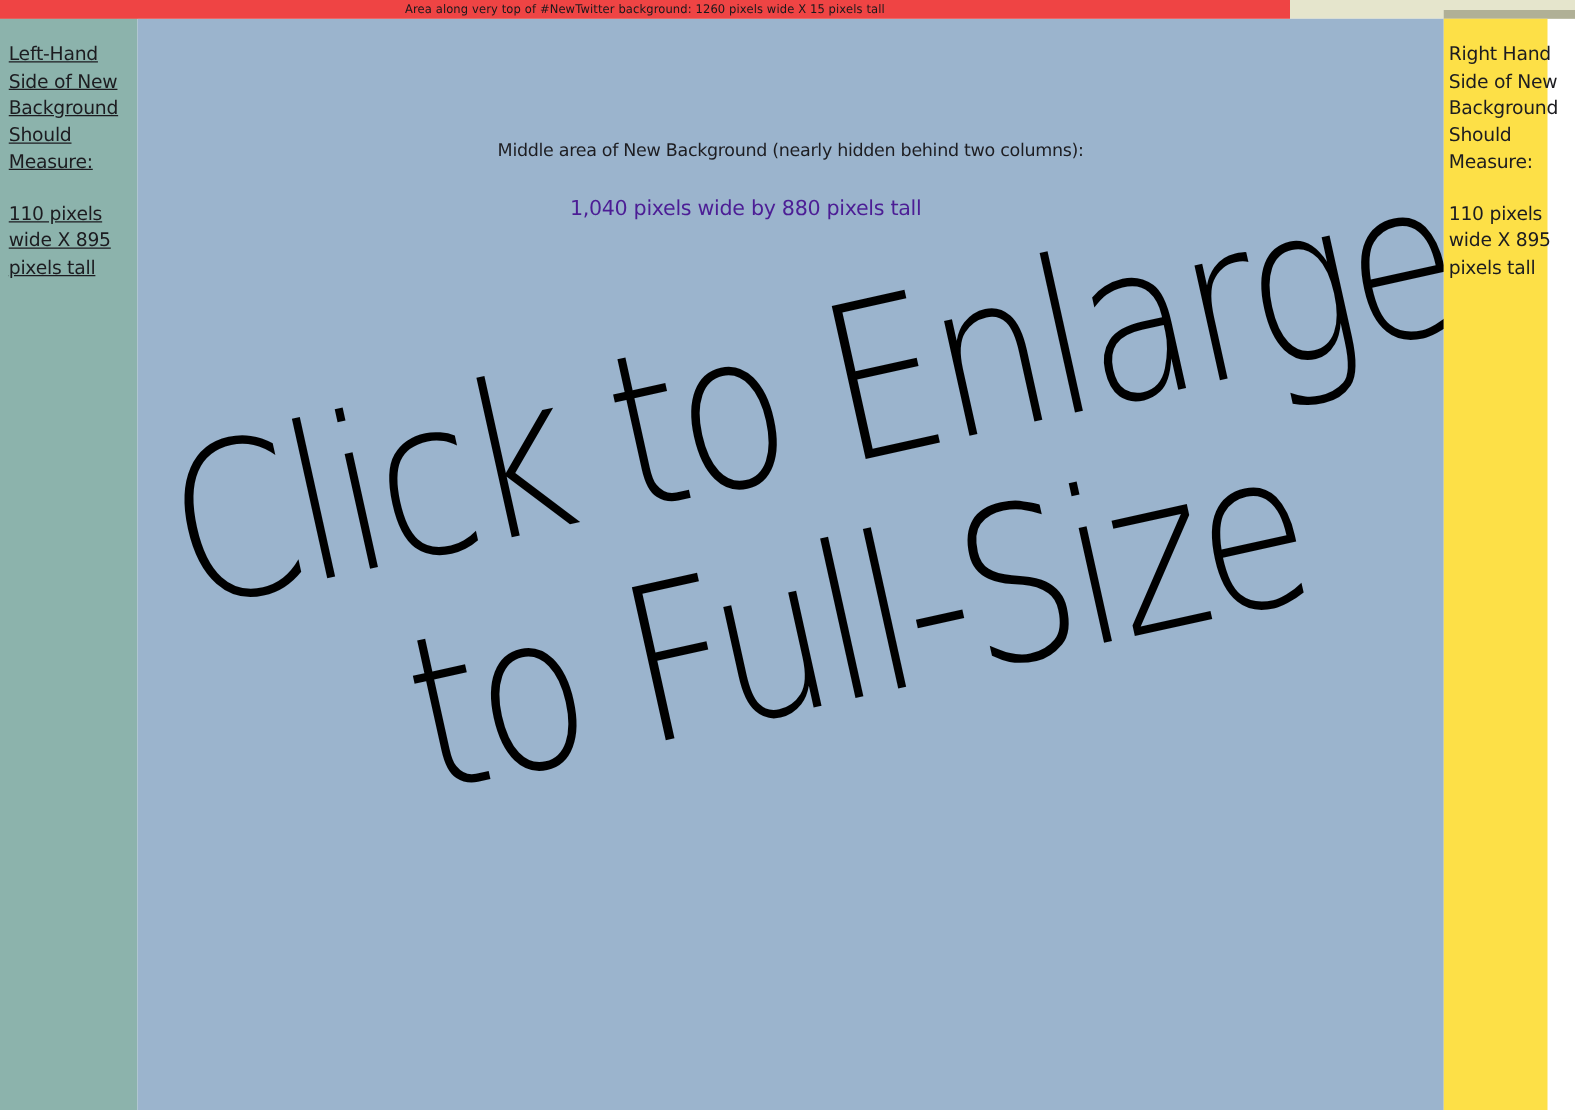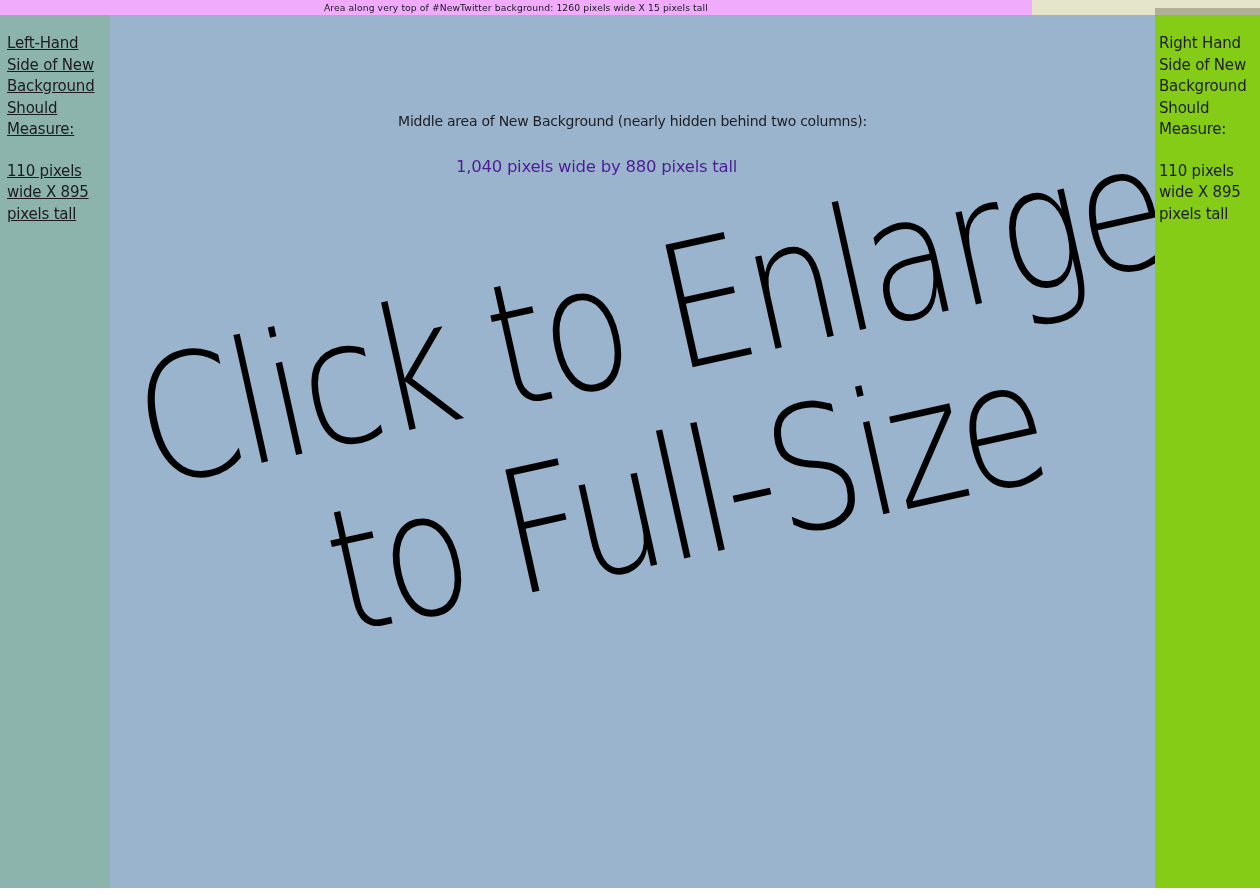--- a/index.html
+++ b/index.html
@@ -30,21 +30,21 @@
     background: #e5e5cc;
   }
 
   
   .top-banner {
     position: absolute;
     left: 0;
     top: 0;
     width: 1032px;
     height: 15px;
-    background: #f0abfc;
+    background: #ef4444;
     display: flex;
     align-items: center;
     justify-content: center;
   }
   .top-banner-label {
     font-family: "DejaVu Sans", sans-serif;
     font-size: 9.5px;
     line-height: 10px;
     color: #19191c;
     letter-spacing: 0.1px;
@@ -169,23 +169,23 @@
     left: 1155px;
     top: 8px;
     width: 105px;
     height: 7px;
     background: #b0b096;
   }
   .right-col {
     position: absolute;
     left: 1155px;
     top: 15px;
-    width: 105px;
+    width: 83px;
     height: 873px;
-    background: #84cc16;
+    background: #fde047;
   }
   .right-col-text {
     position: absolute;
     left: 4px;
     top: 18px;
     width: 100px;
     font-family: "DejaVu Sans", sans-serif;
     font-size: 15px;
     line-height: 21.5px;
     color: #1c1c20;

